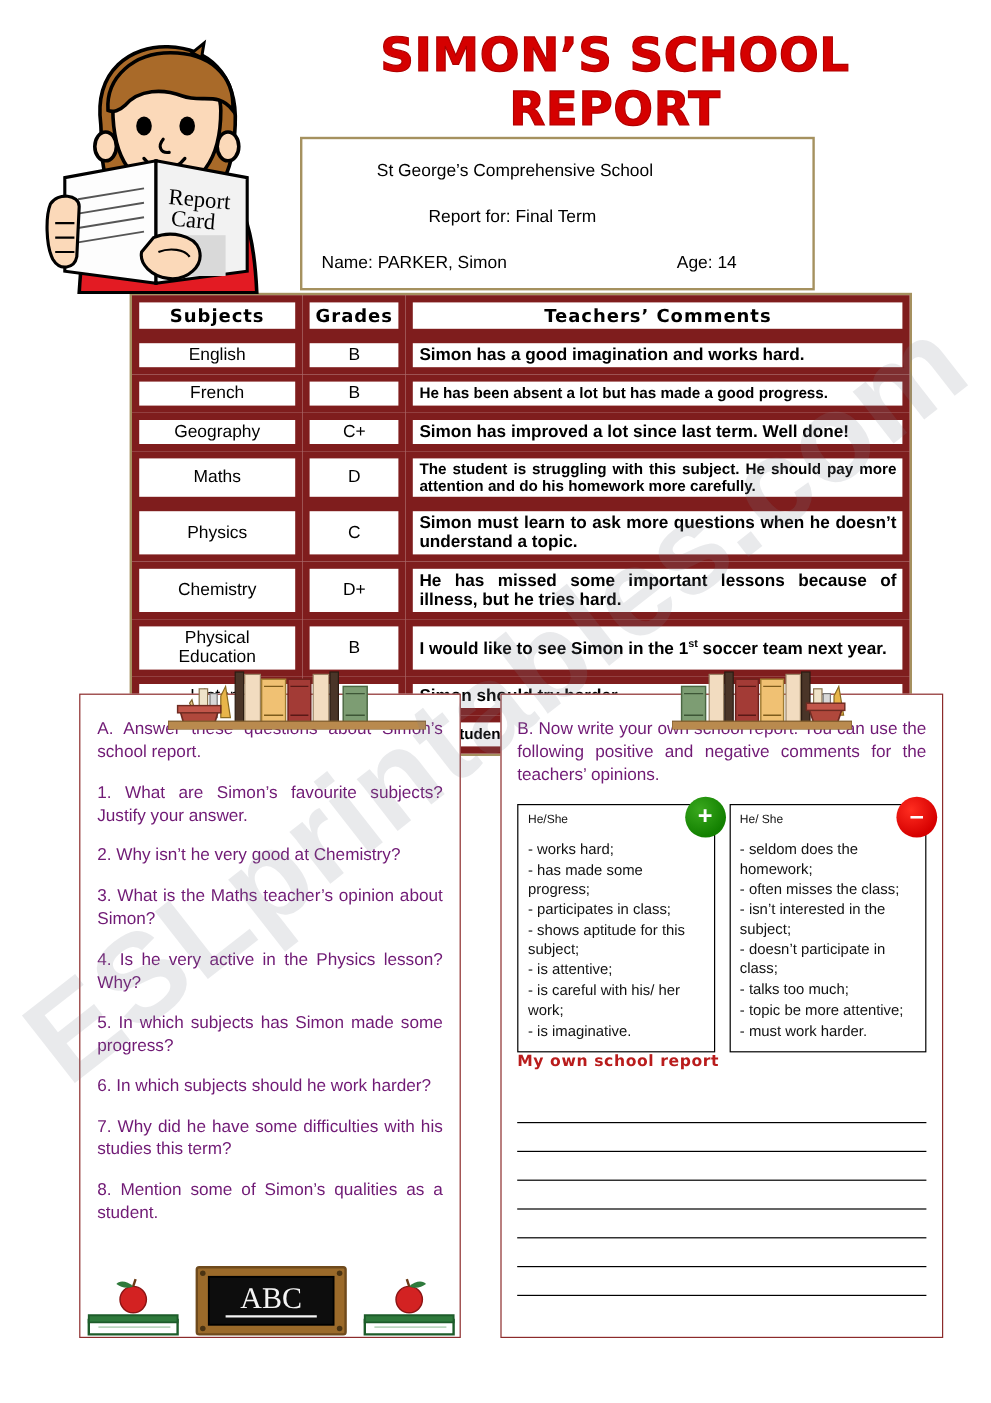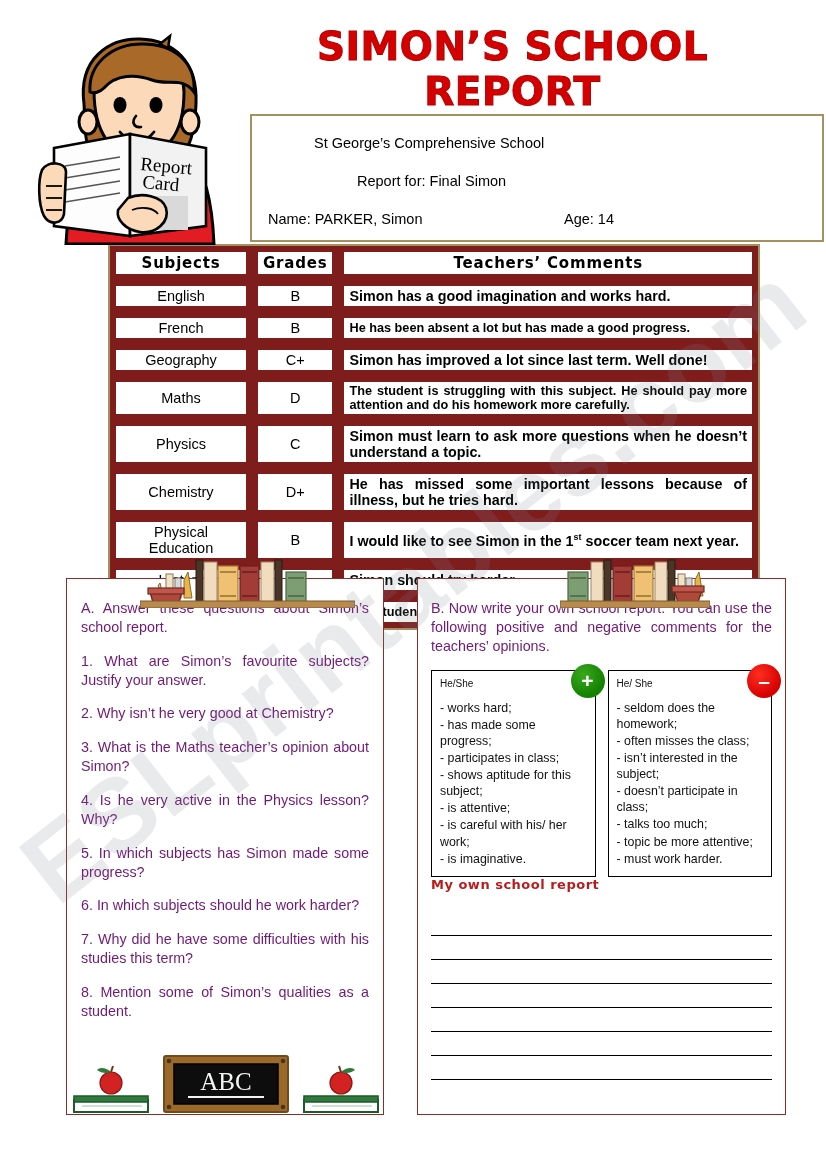--- a/index.html
+++ b/index.html
@@ -33,21 +33,21 @@
     font-family: "DejaVu Sans", sans-serif;
     font-size: 39px; font-weight: bold; color: #d50000;
     letter-spacing: 0.5px; -webkit-text-stroke: 1px #b00000;
   }
 
   
   #boy { position: absolute; left: 32px; top: 30px; width: 205px; height: 215px; z-index: 7; }
 
   
   #report-head {
-    position: absolute; left: 250px; top: 114px; width: 574px; height: 128px;
+    position: absolute; left: 250px; top: 114px; width: 429px; height: 128px;
     border: 2px solid #a5915f; background: #fff; z-index: 5;
   }
   .rh-line { color:#000; font-family:"Liberation Sans", sans-serif; font-size:14.5px; }
   #rh-school { position:absolute; left:62px; top:19px; }
   #rh-term   { position:absolute; left:105px; top:57px; }
   #rh-name   { position:absolute; left:16px; top:95px; }
   #rh-age    { position:absolute; left:312px; top:95px; }
 
   
   #grades {
@@ -173,21 +173,21 @@
       <line x1="14" y1="168" x2="30" y2="168" stroke="#000" stroke-width="1.8"></line>
       <line x1="14" y1="180" x2="30" y2="180" stroke="#000" stroke-width="1.8"></line>
 
       <path d="M96 168 c14 -6 34 -2 38 10 c4 14 -10 26 -26 24 c-14 -2 -24 -12 -22 -22 Z" fill="#fbd9b9" stroke="#000" stroke-width="2.6"></path>
       <path d="M100 180 c10 -4 22 -2 26 4" fill="none" stroke="#000" stroke-width="1.8"></path>
     </svg>
   </div>
 
   <div id="report-head">
     <div class="rh-line" id="rh-school">St George’s Comprehensive School</div>
-    <div class="rh-line" id="rh-term">Report for: Final Simon</div>
+    <div class="rh-line" id="rh-term">Report for: Final Term</div>
     <div class="rh-line" id="rh-name">Name: PARKER, Simon</div>
     <div class="rh-line" id="rh-age">Age: 14</div>
   </div>
 
   <table id="grades">
     <thead>
       <tr>
         <th class="c-sub">Subjects</th>
         <th class="c-grd">Grades</th>
         <th class="c-com">Teachers’ Comments</th>

